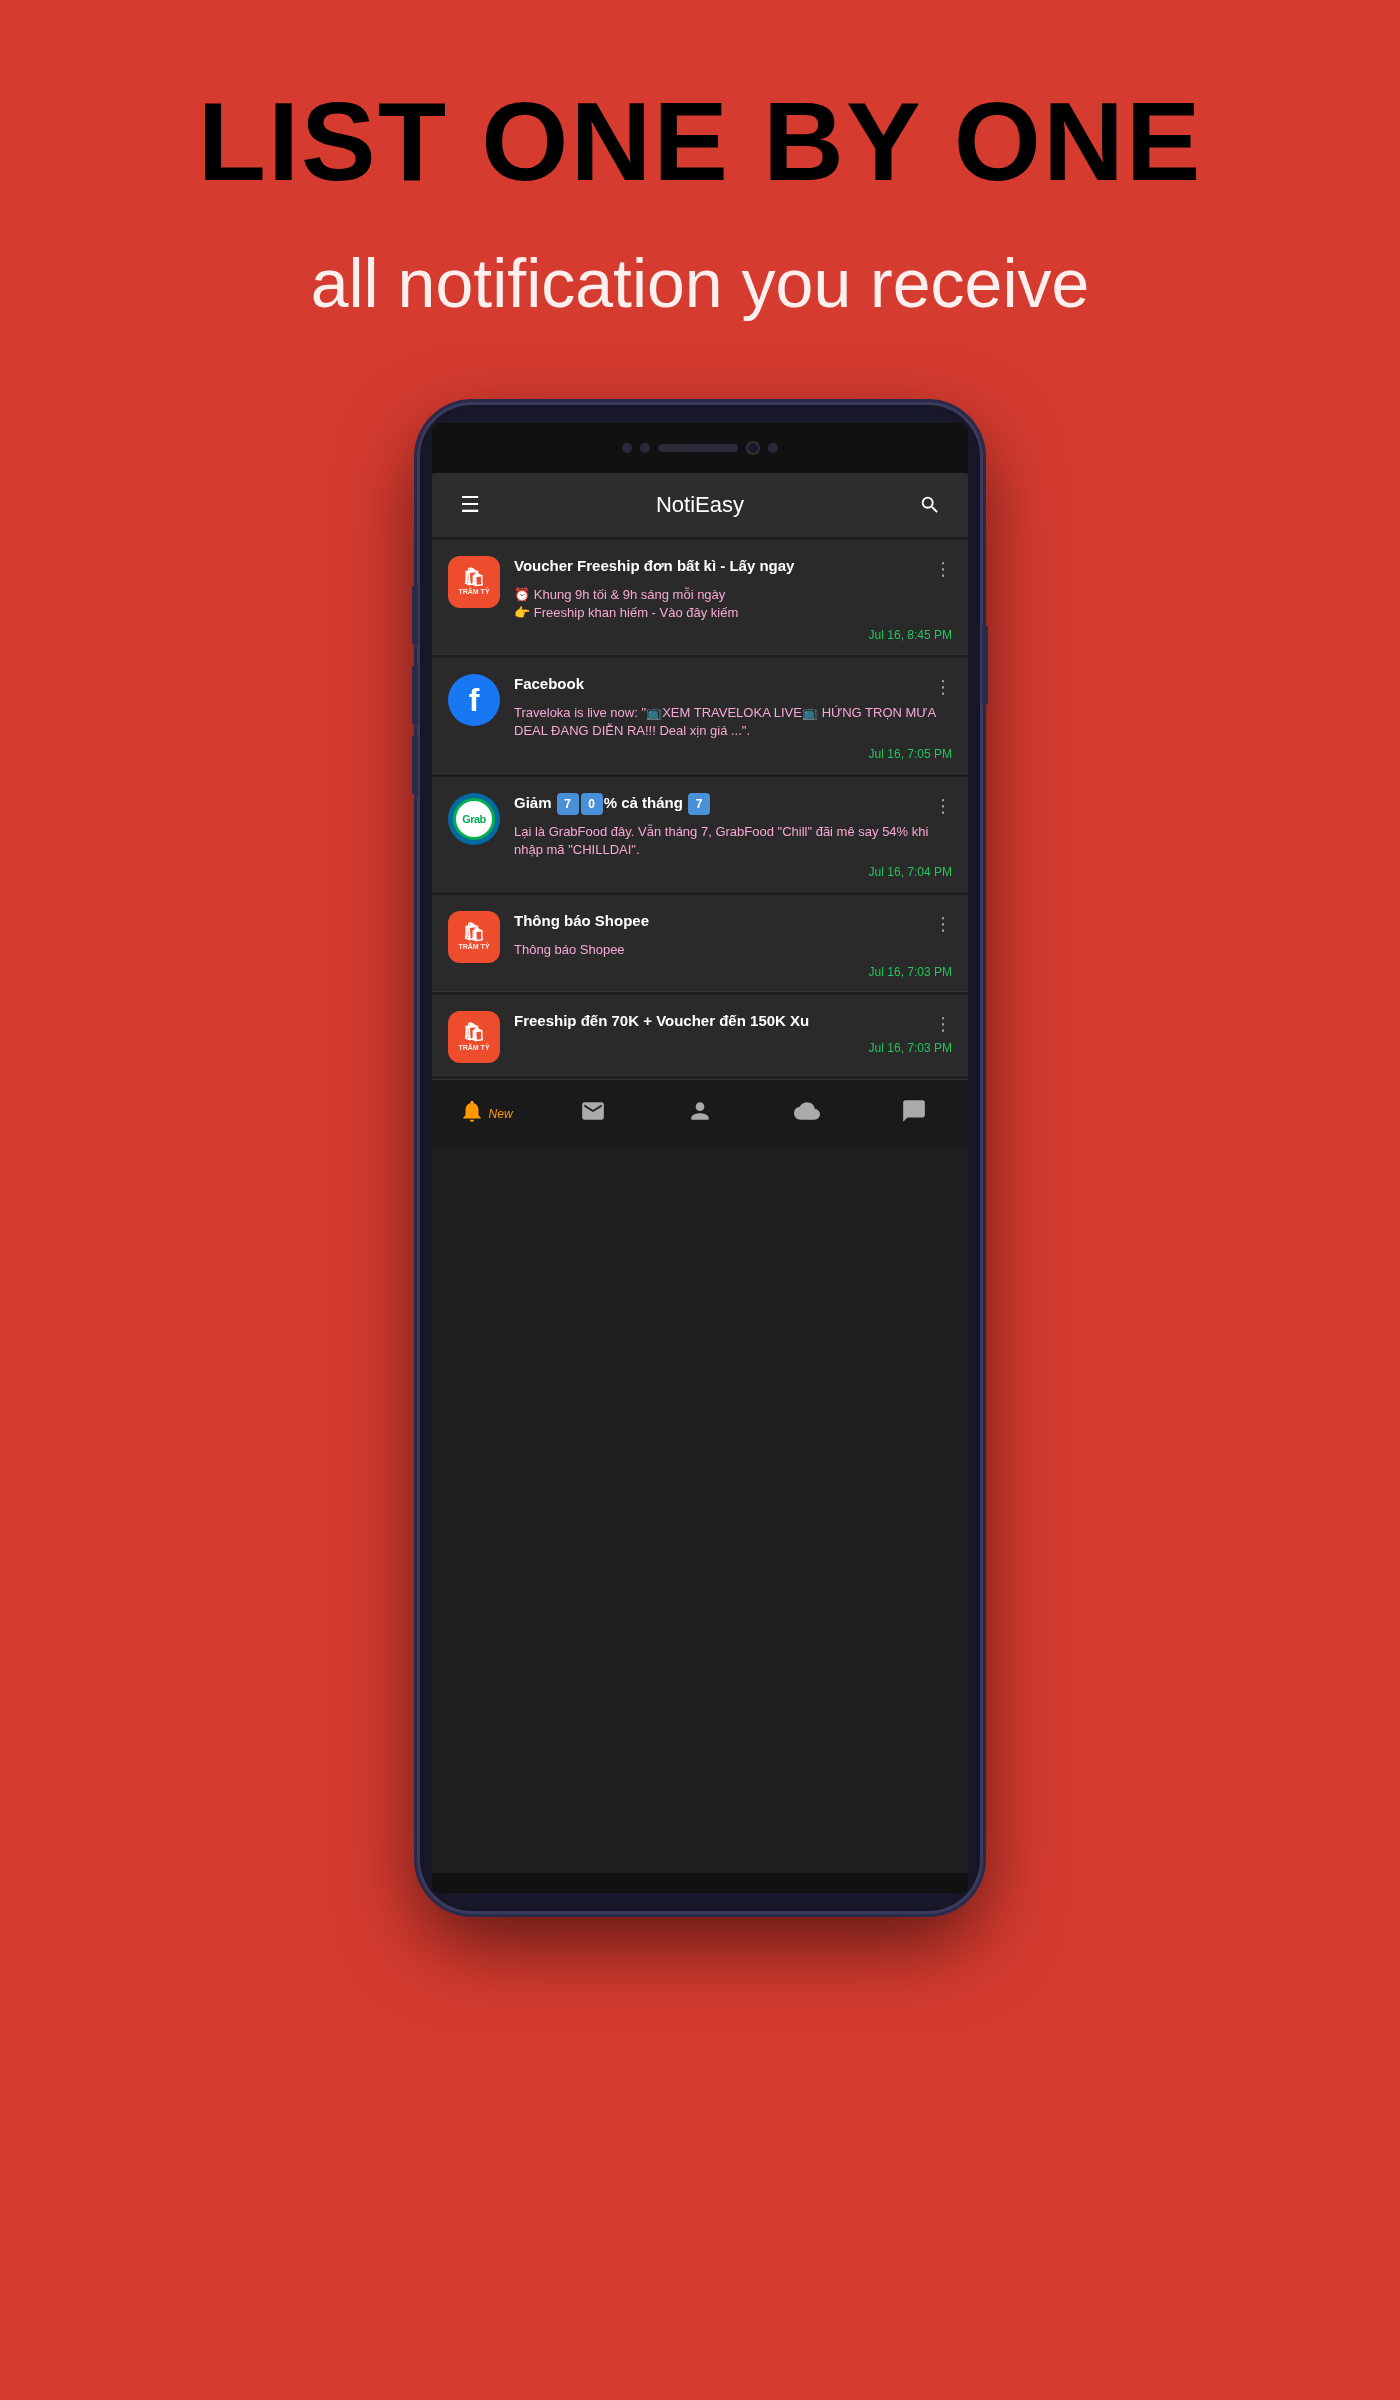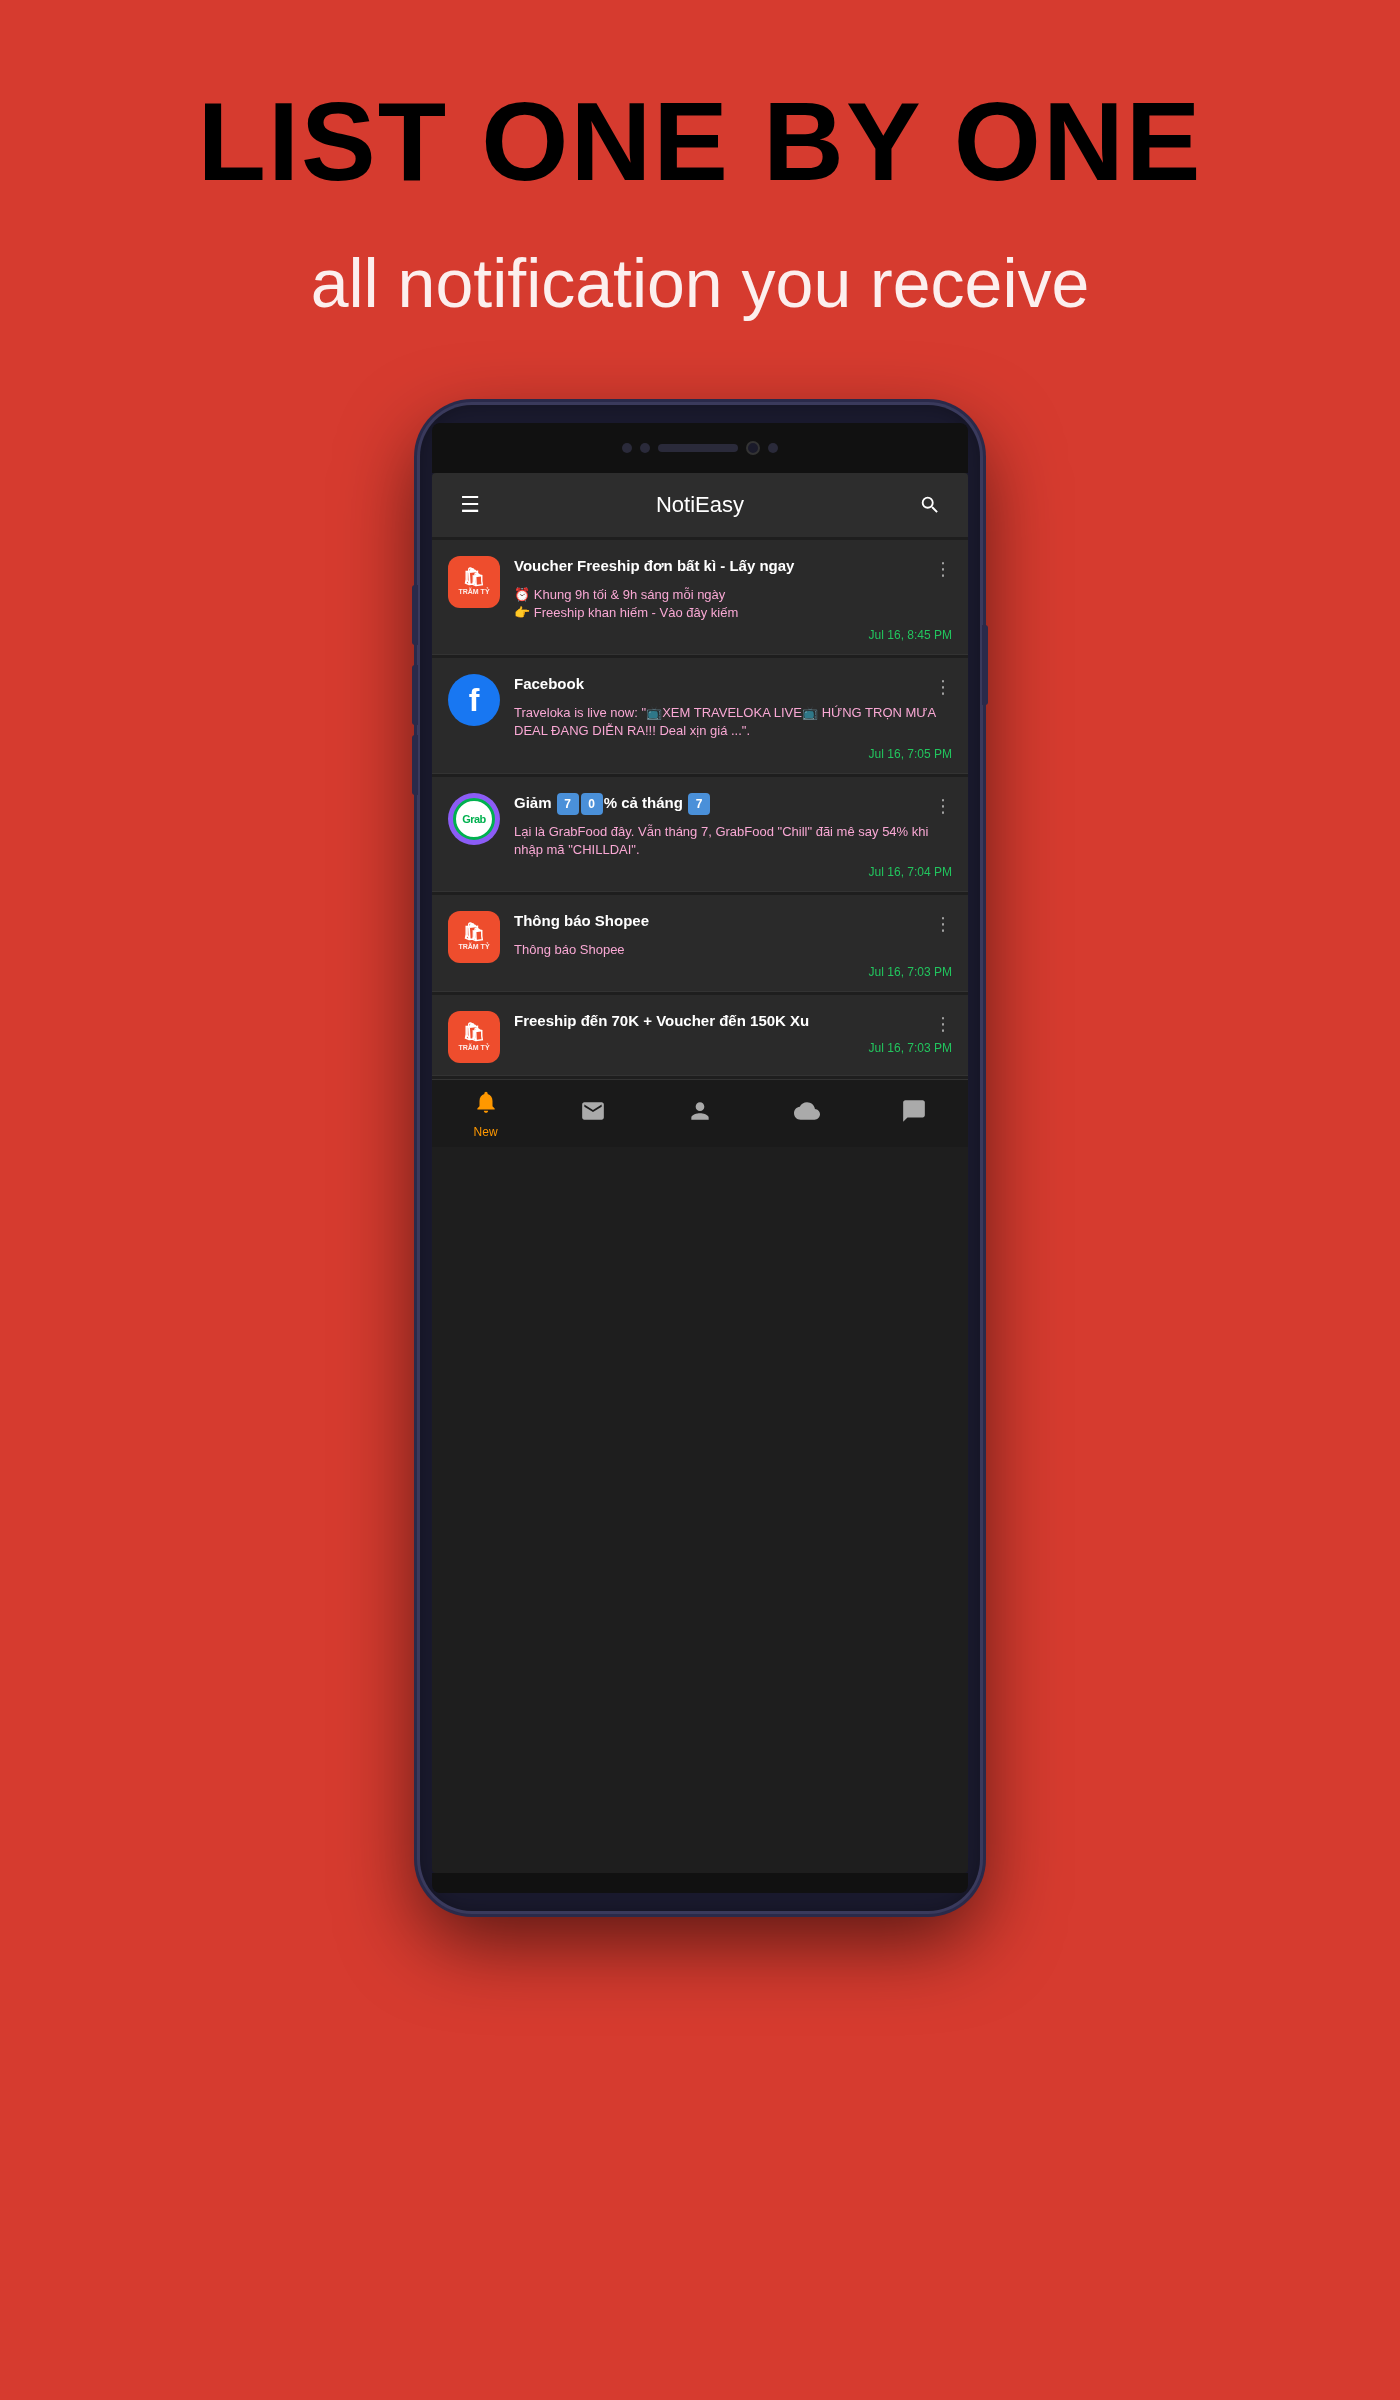--- a/index.html
+++ b/index.html
@@ -233,26 +233,27 @@
       align-items: center;
       justify-content: space-around;
       height: 68px;
       border-top: 1px solid #333;
       position: sticky;
       bottom: 0;
     }
 
     .nav-item {
       display: flex;
-      flex-direction: column;
+      flex-direction: row;
       align-items: center;
       justify-content: center;
       gap: 4px;
       cursor: pointer;
       flex: 1;
+      font-style: italic;
     }
 
     .nav-item.active .nav-label {
       color: #ff9800;
     }
 
     .nav-icon {
       font-size: 24px;
       color: #aaaaaa;
     }
@@ -302,21 +303,21 @@
       align-items: center;
       justify-content: center;
       color: white;
       font-size: 32px;
       font-weight: 900;
     }
 
     .grab-logo {
       width: 52px;
       height: 52px;
-      background: #8b5cf6;
+      background: #0369a1;
       border-radius: 50%;
       display: flex;
       align-items: center;
       justify-content: center;
     }
 
     .grab-inner {
       width: 42px;
       height: 42px;
       background: #fff;

